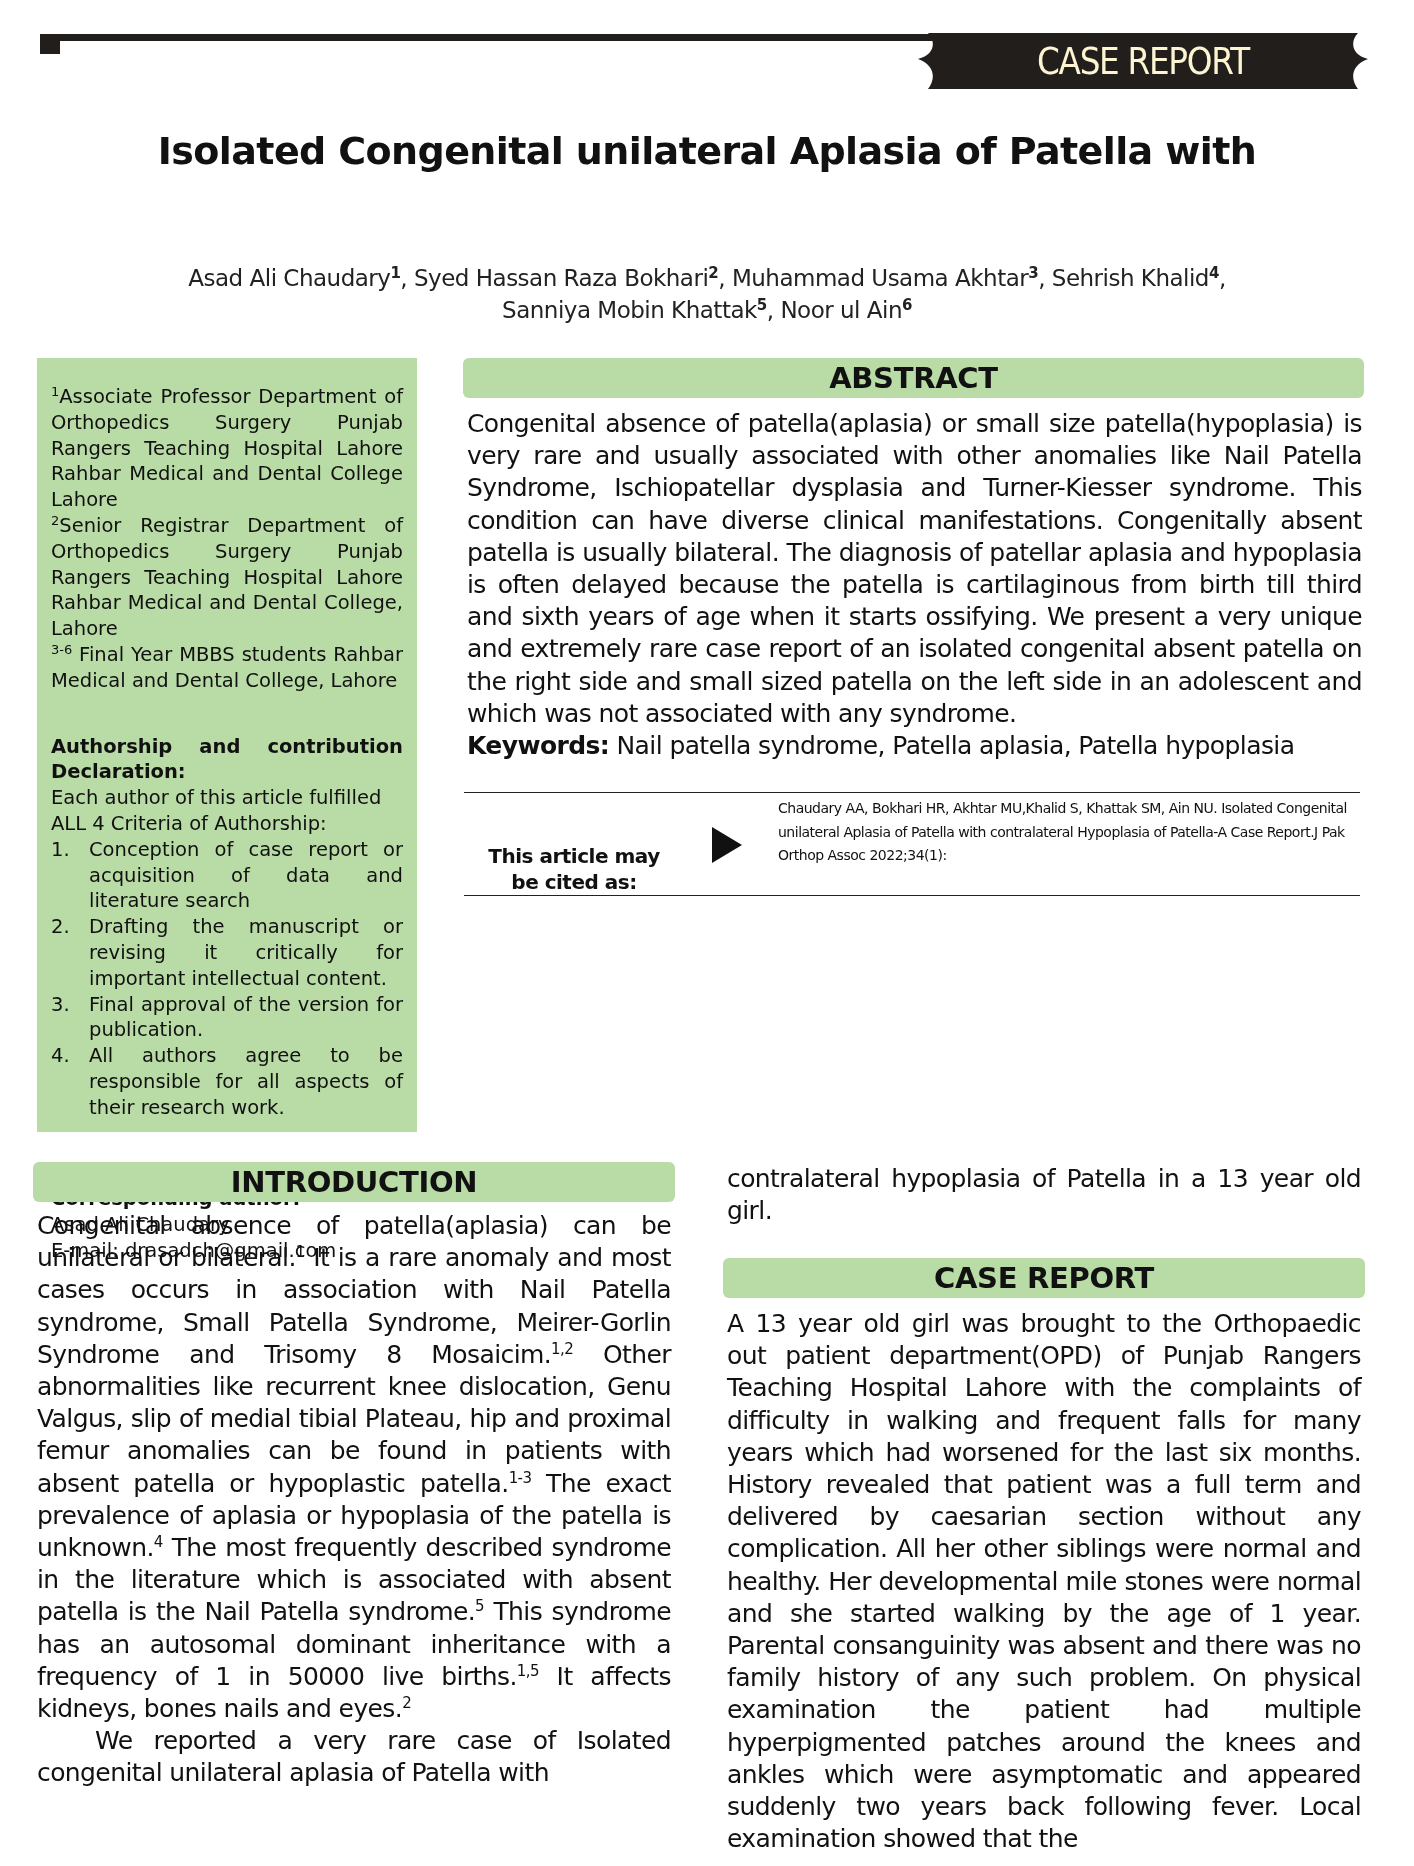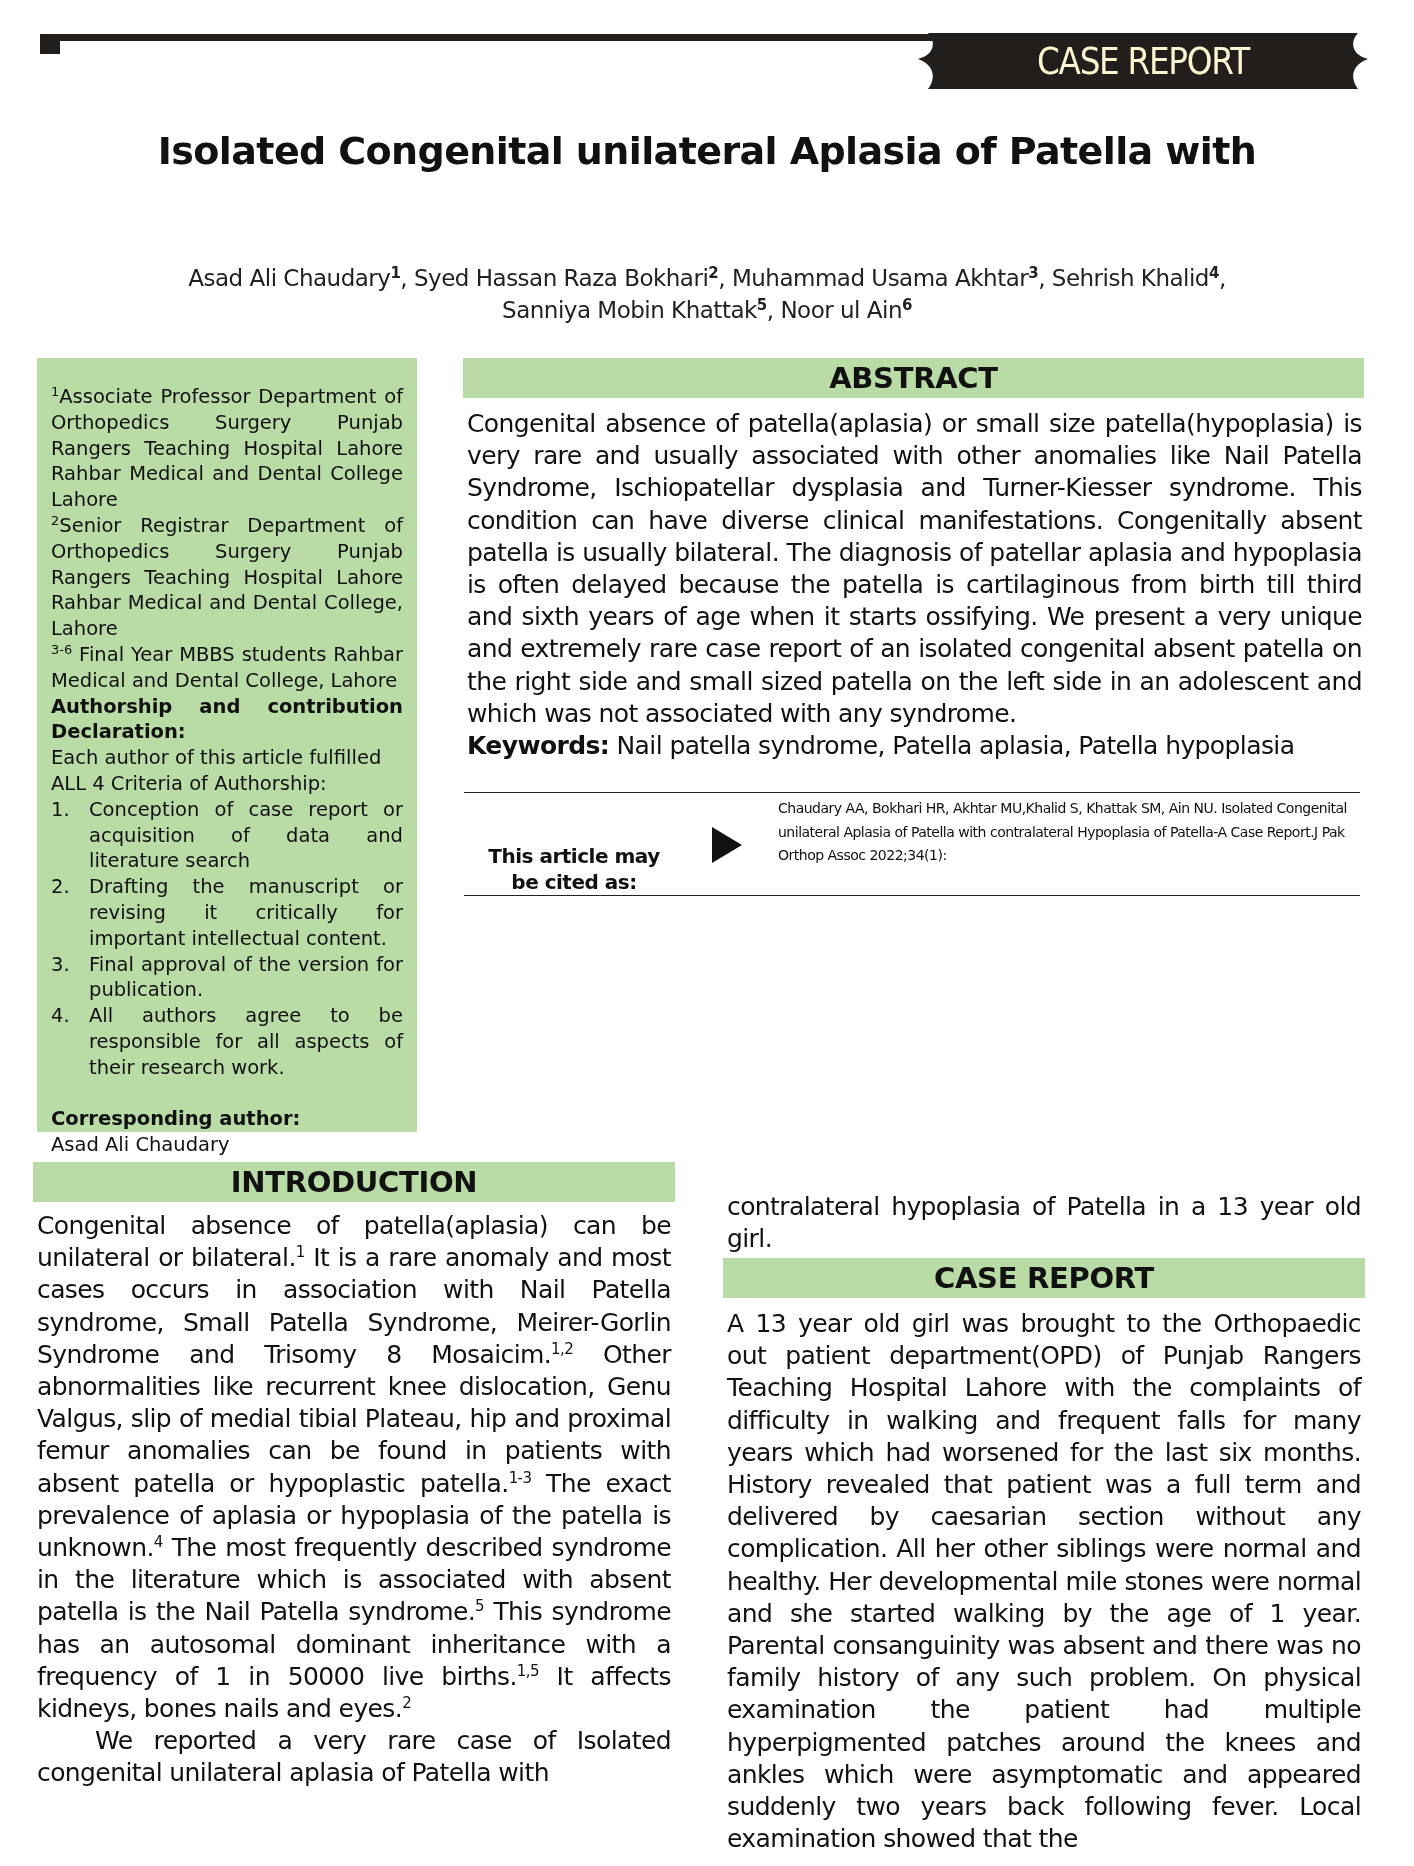--- a/index.html
+++ b/index.html
@@ -22,42 +22,42 @@
     letter-spacing: -0.6px; color: #111; }
   .authors { position: absolute; left: 60px; top: 262px; width: 1294px; text-align: center;
     font-size: 23px; line-height: 32px; letter-spacing: -0.5px; color: #222; }
   .authors sup { font-size: 15px; font-weight: bold; vertical-align: 8px; line-height: 0; }
 
   
   .aff { position: absolute; left: 37px; top: 358px; width: 380px; height: 774px; background: #b9dba6;
     padding: 26px 14px 0 14px; font-size: 19.5px; line-height: 25.8px; color: #111; }
   .aff p { text-align: justify; text-align-last: left; }
   .aff sup { font-size: 13px; vertical-align: 7px; line-height: 0; }
-  .aff .b { font-weight: bold; }
+  .aff .b { font-weight: bold; margin-top: 40px; }
   .aff ol { list-style: none; }
   .aff li { display: flex; text-align: justify; }
   .aff li .num { width: 38px; flex: 0 0 38px; }
   .aff li .txt { flex: 1; }
   .aff .gap { height: 25.8px; }
 
   
   .sec-head { position: absolute; background: #b9dba6; text-align: center; font-weight: bold;
-    font-size: 29px; color: #111; letter-spacing: -0.3px; }
+    font-size: 29px; color: #111; letter-spacing: -0.3px; border-radius: 6px; }
   .abs-head { left: 463px; top: 358px; width: 901px; height: 40px; line-height: 40px; }
   .intro-head { left: 33px; top: 1162px; width: 642px; height: 40px; line-height: 40px; }
   .case-head { left: 723px; top: 1258px; width: 642px; height: 40px; line-height: 40px; }
 
   .body-text { position: absolute; font-size: 25px; line-height: 32.2px; text-align: justify;
     letter-spacing: -0.6px; color: #111; }
   .body-text sup { font-size: 15px; vertical-align: 9px; line-height: 0; }
   .abs-body { left: 467px; top: 408px; width: 895px; }
   .abs-body .kw-label { font-weight: bold; }
   .intro-body { left: 37px; top: 1210px; width: 634px; }
   .intro-body .indent { text-indent: 58px; }
-  .right-col-top { left: 727px; top: 1163px; width: 634px; margin-top: 28px; }
+  .right-col-top { left: 727px; top: 1163px; width: 634px; }
   .case-body { left: 727px; top: 1308px; width: 634px; }
 
   
   .cite { position: absolute; left: 464px; top: 792px; width: 896px; height: 104px;
     border-top: 1.5px solid #222; border-bottom: 1.5px solid #222; }
   .cite-label { position: absolute; left: 0; top: 0; width: 220px; height: 100%;
     display: flex; align-items: flex-end; justify-content: center; text-align: center;
     font-weight: bold; font-size: 20px; line-height: 26px; letter-spacing: -0.5px; }
   .cite-arrow { position: absolute; left: 248px; top: 34px; width: 0; height: 0;
     border-top: 18px solid transparent; border-bottom: 18px solid transparent; border-left: 30px solid #111; }

